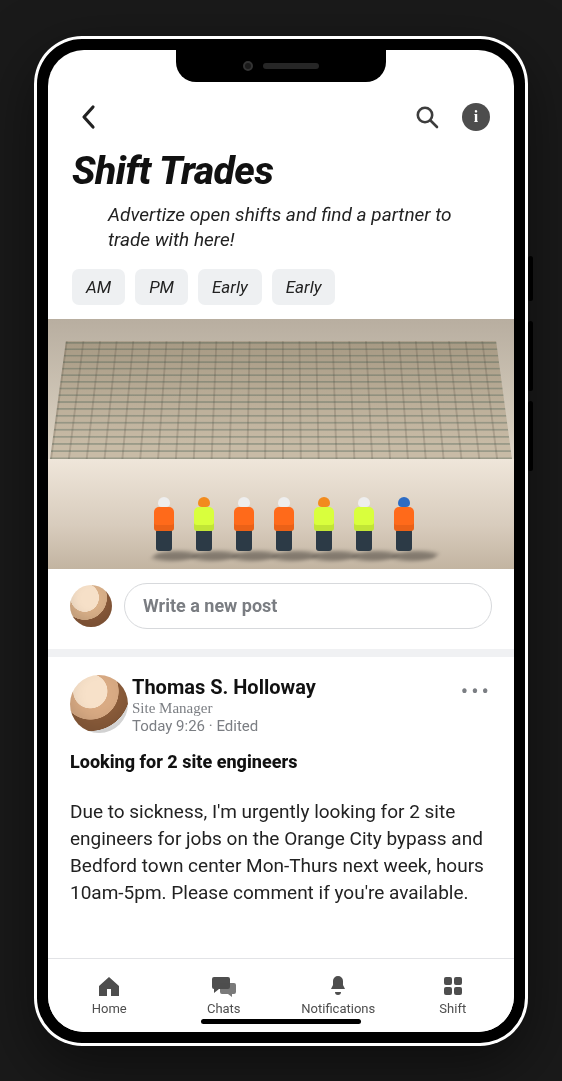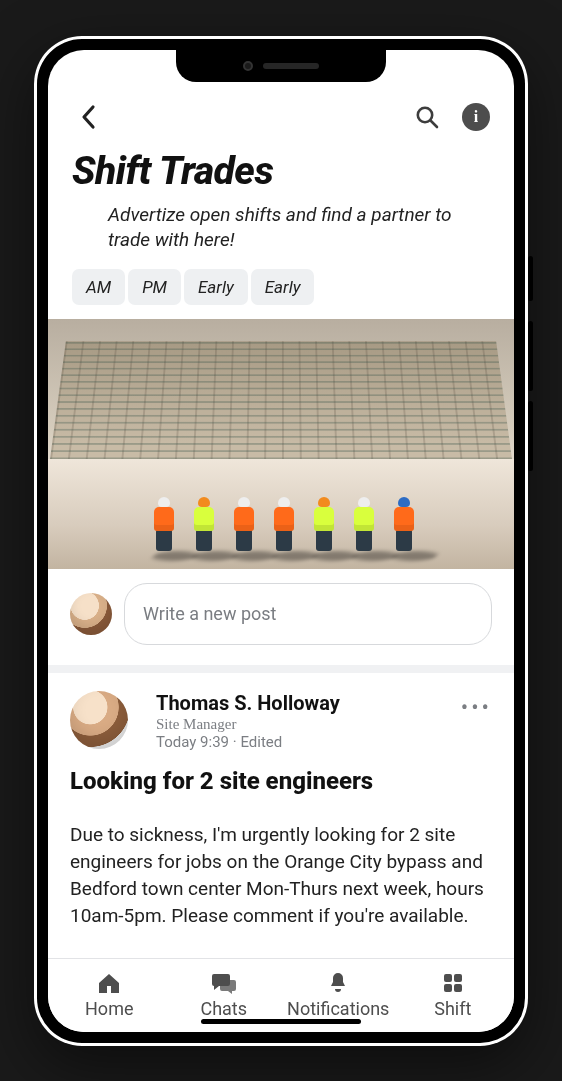--- a/index.html
+++ b/index.html
@@ -44,21 +44,21 @@
   .content { flex: 1; overflow: hidden; display: flex; flex-direction: column; }
   .topbar { display: flex; align-items: center; justify-content: space-between; padding: 50px 24px 8px 24px; }
   .icon-btn { width: 34px; height: 34px; display: flex; align-items: center; justify-content: center; color: #444; }
   .icon-btn svg { display: block; }
   .info-badge { width: 28px; height: 28px; border-radius: 50%; background: #4d4d4d; color: #fff; display: flex; align-items: center; justify-content: center; font-weight: 800; font-family: Georgia, serif; font-size: 16px; }
   .right-icons { display: flex; align-items: center; gap: 18px; }
 
   .header { padding: 6px 24px 14px 24px; font-style: italic; }
   .title { font-size: 39px; font-weight: 800; letter-spacing: -0.5px; color: #111; }
   .subtitle { font-size: 19px; color: #222; margin-top: 8px; line-height: 1.35; margin-left: 36px; }
-  .chips { display: flex; gap: 3px; margin-top: 16px; }
+  .chips { display: flex; gap: 10px; margin-top: 16px; }
   .chip { background: #eef0f2; color: #222; border-radius: 7px; padding: 8px 14px; font-size: 17px; }
 
   .cover {
     width: 100%; height: 250px; position: relative; overflow: hidden;
     background: linear-gradient(180deg, #b8aea0 0%, #d6cdbd 45%, #e5ddd2 60%, #c6b9a8 100%);
   }
   .cover .slab { position: absolute; top: 0; left: 0; right: 0; height: 62%;
     background:
       repeating-linear-gradient(0deg, rgba(50,80,70,.30) 0 2px, transparent 2px 8px),
       repeating-linear-gradient(90deg, rgba(60,50,40,.18) 0 2px, transparent 2px 18px),
@@ -76,38 +76,38 @@
   .worker .body { position: absolute; top: 10px; left: 3px; width: 20px; height: 24px; border-radius: 5px 5px 3px 3px; }
   .worker .legs { position: absolute; top: 32px; left: 5px; width: 16px; height: 22px; background: #2c3a46; border-radius: 3px; }
   .h-orange { background: #f28b1e; }
   .h-white  { background: #eee; }
   .h-blue   { background: #2d6cc4; }
   .v-orange { background: #ff6a1a; box-shadow: inset 0 -6px 0 rgba(0,0,0,.08); }
   .v-yellow { background: #d9ff3d; box-shadow: inset 0 -6px 0 rgba(0,0,0,.10); }
 
   .compose { display: flex; align-items: center; gap: 12px; padding: 14px 22px 20px 22px; border-bottom: 8px solid #f0f1f3; }
   .avatar-sm { width: 42px; height: 42px; border-radius: 50%; background: radial-gradient(circle at 35% 30%, #f6e0c8 0 35%, #d9b089 36% 55%, #8a5a3a 56% 100%); box-shadow: inset 0 -8px 12px rgba(0,0,0,.12); }
-  .compose-pill { flex: 1; height: 62px; border: 1px solid #d7d9dc; border-radius: 23px; display: flex; align-items: center; padding: 0 18px; color: #7a7d82; font-size: 18px; }
+  .compose-pill { flex: 1; height: 46px; border: 1px solid #d7d9dc; border-radius: 23px; display: flex; align-items: center; padding: 0 18px; color: #7a7d82; font-size: 18px; font-weight: bold; }
 
   .post { padding: 18px 22px 0 22px; }
-  .post-head { display: flex; gap: 28px; align-items: flex-start; }
+  .post-head { display: flex; gap: 4px; align-items: flex-start; }
   .avatar-lg { width: 58px; height: 58px; border-radius: 50%; background:
      radial-gradient(circle at 35% 28%, #f7e1c9 0 30%, #d9ab84 31% 50%, #8c5d3b 51% 70%, #eaeaea 71% 100%);
      box-shadow: inset 0 -10px 16px rgba(0,0,0,.12);
   }
   .post-meta { flex: 1; }
   .author { font-size: 20px; font-weight: 700; color: #111; }
   .role { font-size: 15px; color: #7b7e83; margin-top: 1px; font-family: Liberation Serif, serif; }
   .time { font-size: 15px; color: #7b7e83; margin-top: 0px; }
   .more-dots { color: #7b7e83; font-size: 22px; letter-spacing: 3px; padding: 4px 0 0 4px; }
-  .post-title { font-size: 24px; font-weight: 800; color: #111; margin-top: 16px; }
+  .post-title { font-size: 18px; font-weight: 800; color: #111; margin-top: 16px; }
   .post-body { font-size: 19px; color: #222; margin-top: 27px; line-height: 1.42; max-height: 150px; overflow: hidden; }
 
   .tabbar { height: 74px; border-top: 1px solid #e2e3e6; background: #fff; display: flex; align-items: center; justify-content: space-around; padding: 0 4px; position: relative; }
-  .tab { flex: 1; display: flex; flex-direction: column; align-items: center; gap: 3px; color: #4e4e4e; font-size: 18px; position: relative; }
+  .tab { flex: 1; display: flex; flex-direction: column; align-items: center; gap: 3px; color: #4e4e4e; font-size: 13px; position: relative; }
   .tab.active { color: #19a3e0; }
   .tab svg { display: block; }
   .badge-dot { position: absolute; top: -2px; right: 32%; width: 11px; height: 11px; background: #ff2d3a; border: 2px solid #fff; border-radius: 50%; }
 
   .home-indicator { position: absolute; bottom: 8px; left: 50%; transform: translateX(-50%); width: 160px; height: 5px; background: #000; border-radius: 3px; }
 </style>
 </head>
 <body>
 
 <div class="stage">
@@ -208,21 +208,21 @@
             <span>Write a new post</span>
           </div>
         </div>
 
         <div class="post">
           <div class="post-head">
             <div class="avatar-lg"></div>
             <div class="post-meta">
               <div class="author">Thomas S. Holloway</div>
               <div class="role">Site Manager</div>
-              <div class="time">Today 9:39 · Edited</div>
+              <div class="time">Today 9:26 · Edited</div>
             </div>
             <div class="more-dots">
               <span>•••</span>
             </div>
           </div>
           <div class="post-title">Looking for 2 site engineers</div>
           <div class="post-body">Due to sickness, I'm urgently looking for 2 site engineers for jobs on the Orange City bypass and Bedford town center Mon-Thurs next week, hours 10am-5pm. Please comment if you're available.</div>
         </div>
       </div>
 

